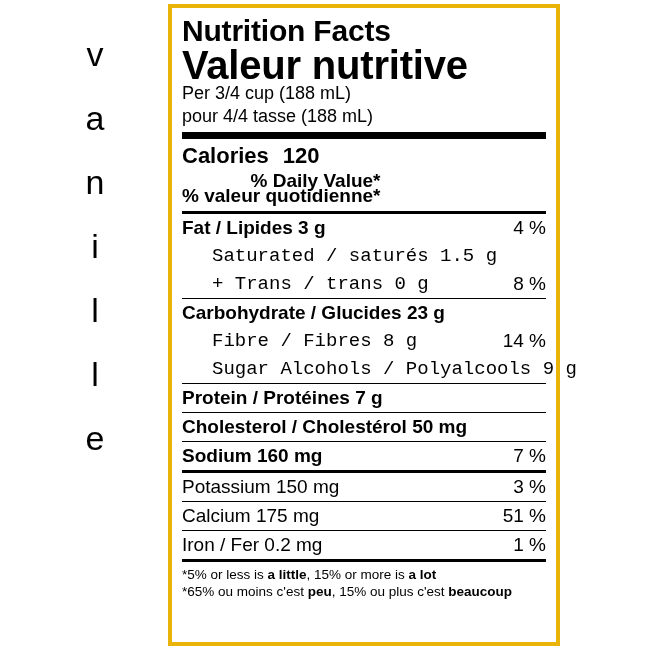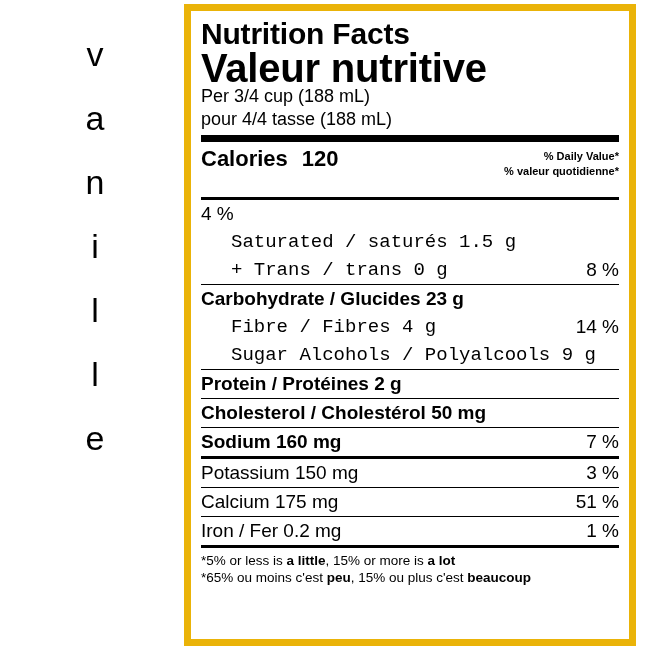--- a/index.html
+++ b/index.html
@@ -34,25 +34,25 @@
     color: #000;
   }
   #side-word .ch {
     display: block;
     text-align: center;
   }
 
   
   #panel {
     position: absolute;
-    left: 184px;
+    left: 168px;
     top: 4px;
-    width: 452px;
+    width: 392px;
     height: 642px;
-    border: 7px solid #eab308;
+    border: 4px solid #eab308;
     box-sizing: border-box;
     background: #fff;
     padding: 6px 10px 4px 10px;
   }
   .title-en {
     font-size: 30px;
     font-weight: bold;
     line-height: 34px;
     letter-spacing: -0.2px;
   }
@@ -89,34 +89,35 @@
   }
   .row .left { white-space: nowrap; }
   .row .right { white-space: nowrap; }
   .b { font-weight: bold; }
   .indent { padding-left: 30px; font-family: Liberation Mono, monospace; }
 
   .calories-row {
     display: flex;
     justify-content: space-between;
     align-items: flex-start;
-    padding: 3px 0 18px 0;
+    padding: 3px 0 8px 0;
+    flex-direction: column;
   }
   .calories-left {
     font-size: 22px;
     font-weight: bold;
     line-height: 27px;
     white-space: nowrap;
   }
   .calories-left .cal-num {
     margin-left: 14px;
   }
   .dv-block {
     text-align: right;
-    font-size: 11px;
+    font-size: 19px;
     line-height: 15px;
     padding-top: 4px;
   }
   .dv-block .dv-en { font-weight: bold; }
   .dv-block .dv-fr { font-weight: bold; }
 
   .footnotes {
     font-size: 13.5px;
     line-height: 17px;
     padding-top: 4px;
@@ -154,50 +155,51 @@
       </div>
       <div class="dv-block">
         <div class="dv-en">% Daily Value*</div>
         <div class="dv-fr">% valeur quotidienne*</div>
       </div>
     </div>
 
     <div class="rule-med"></div>
 
     <div class="row">
+      <span class="left b">Fat / Lipides 3 g</span>
       <span class="right">4 %</span>
     </div>
     <div class="row">
       <span class="left indent">Saturated / saturés 1.5 g</span>
       <span class="right"></span>
     </div>
     <div class="row">
       <span class="left indent">+ Trans / trans 0 g</span>
       <span class="right">8 %</span>
     </div>
 
     <div class="rule-thin"></div>
 
     <div class="row">
       <span class="left b">Carbohydrate / Glucides 23 g</span>
       <span class="right"></span>
     </div>
     <div class="row">
-      <span class="left indent">Fibre / Fibres 4 g</span>
+      <span class="left indent">Fibre / Fibres 8 g</span>
       <span class="right">14 %</span>
     </div>
     <div class="row">
       <span class="left indent">Sugar Alcohols / Polyalcools 9 g</span>
       <span class="right"></span>
     </div>
 
     <div class="rule-thin"></div>
 
     <div class="row">
-      <span class="left b">Protein / Protéines 2 g</span>
+      <span class="left b">Protein / Protéines 7 g</span>
       <span class="right"></span>
     </div>
 
     <div class="rule-thin"></div>
 
     <div class="row">
       <span class="left b">Cholesterol / Cholestérol 50 mg</span>
       <span class="right"></span>
     </div>
 

